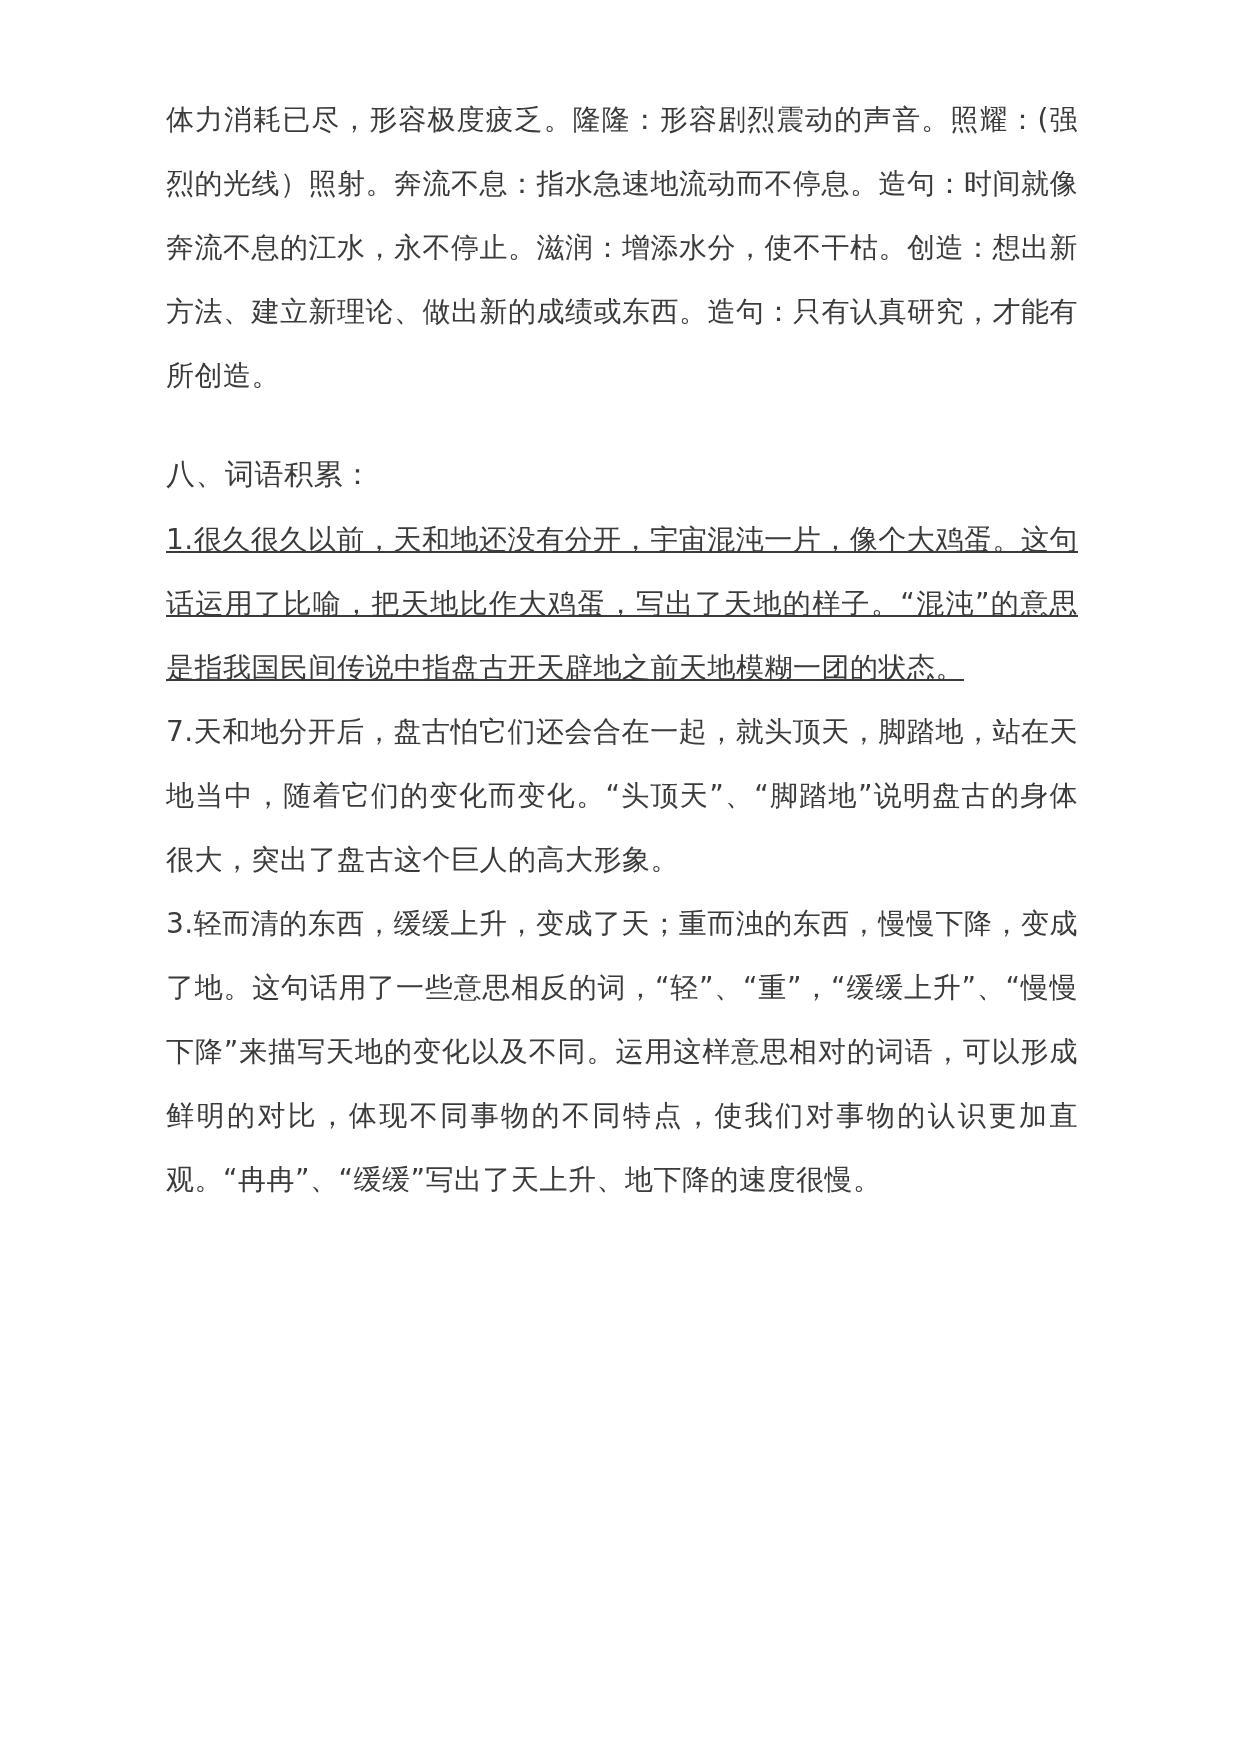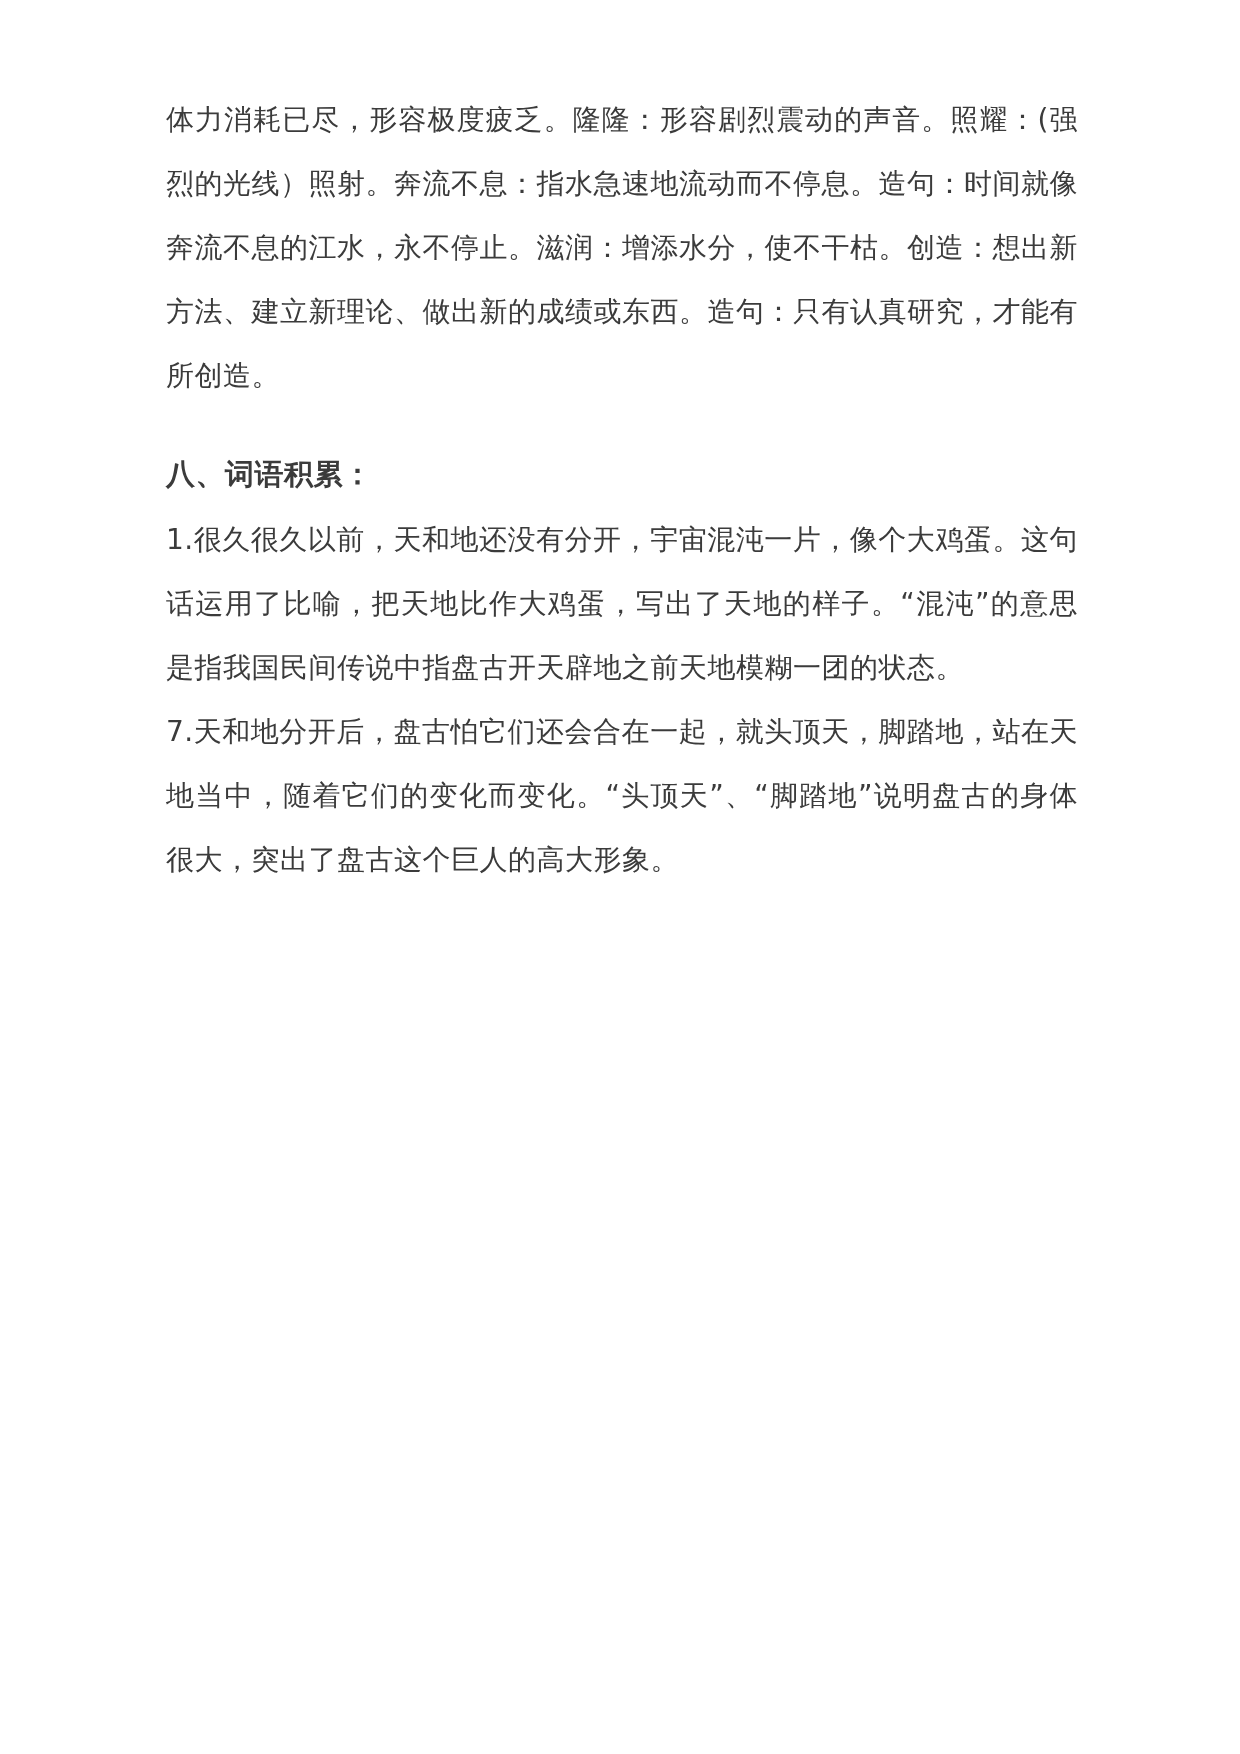--- a/index.html
+++ b/index.html
@@ -30,38 +30,39 @@
     color: #3b3b3b;
     text-align: justify;
     text-justify: inter-character;
     margin: 0;
     letter-spacing: 0.5px;
   }
   .heading {
     font-size: 29px;
     line-height: 64px;
     color: #3b3b3b;
-    font-weight: 700;
+    font-weight: 400;
     margin: 0;
     letter-spacing: 0.5px;
   }
   .heading-8 { margin-top: 34px; }
   .para-8   { margin-top: 2px; }
   .heading-9 { margin-top: 2px; }
-  .para-9-first { margin-top: 2px; }
+  .para-9-first { margin-top: 2px; text-decoration: underline; }
 </style>
 </head>
 <body>
 
 <div class="page">
 
   <p class="para">体力消耗已尽，形容极度疲乏。隆隆：形容剧烈震动的声音。照耀：(强烈的光线）照射。奔流不息：指水急速地流动而不停息。造句：时间就像奔流不息的江水，永不停止。滋润：增添水分，使不干枯。创造：想出新方法、建立新理论、做出新的成绩或东西。造句：只有认真研究，才能有所创造。</p>
 
   <h2 class="heading heading-8">八、词语积累：</h2>
 
 
 
   <p class="para para-9-first">1.很久很久以前，天和地还没有分开，宇宙混沌一片，像个大鸡蛋。这句话运用了比喻，把天地比作大鸡蛋，写出了天地的样子。“混沌”的意思是指我国民间传说中指盘古开天辟地之前天地模糊一团的状态。</p>
 
   <p class="para">7.天和地分开后，盘古怕它们还会合在一起，就头顶天，脚踏地，站在天地当中，随着它们的变化而变化。“头顶天”、“脚踏地”说明盘古的身体很大，突出了盘古这个巨人的高大形象。</p>
 
+  <p class="para">3.轻而清的东西，缓缓上升，变成了天；重而浊的东西，慢慢下降，变成了地。这句话用了一些意思相反的词，“轻”、“重”，“缓缓上升”、“慢慢下降”来描写天地的变化以及不同。运用这样意思相对的词语，可以形成鲜明的对比，体现不同事物的不同特点，使我们对事物的认识更加直观。“冉冉”、“缓缓”写出了天上升、地下降的速度很慢。</p>
 
 </div>
 
 </body></html>

